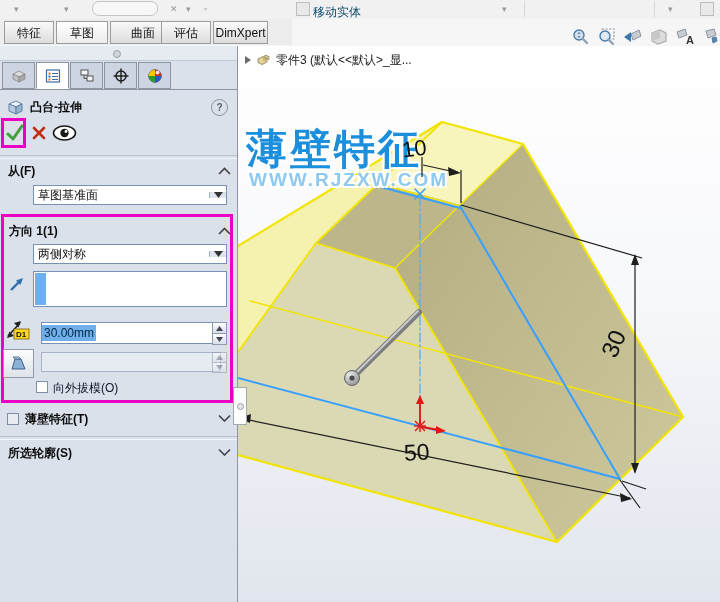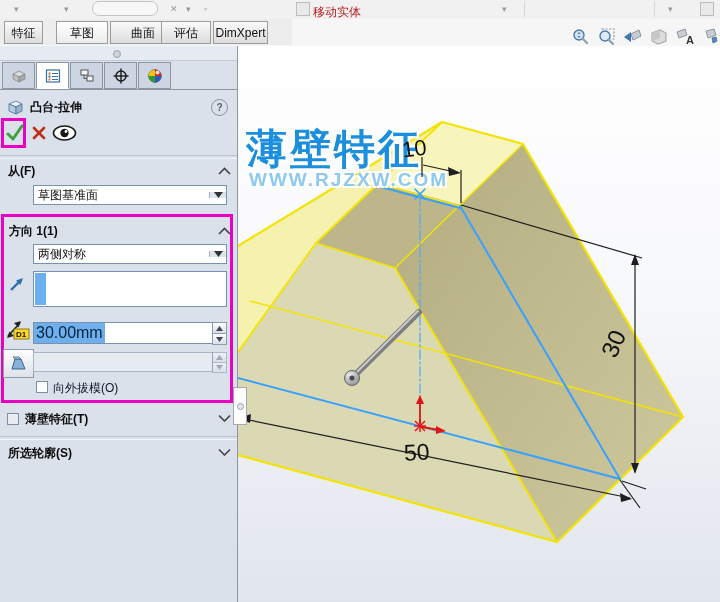--- a/index.html
+++ b/index.html
@@ -4,21 +4,21 @@
 <style>
   html,body{margin:0;padding:0;}
   #app{position:relative;width:720px;height:602px;background:#fff;overflow:hidden;
        font-family:"Liberation Sans","DejaVu Sans",sans-serif;-webkit-font-smoothing:antialiased;}
   .abs{position:absolute;}
   
   #topstrip{left:0;top:0;width:720px;height:19px;background:#f1f1f2;}
   .tiny-drop{color:#9a9a9a;font-size:9px;top:4px;}
   .ghost-btn{height:13px;border:1px solid #c4c4c4;border-radius:7px;background:#f7f7f7;top:1px;}
   .ghost-sep{width:1px;height:16px;background:#d8d8d8;top:1px;}
-  .ghost-text{color:#b91c1c;font-size:12px;top:4px;white-space:nowrap;text-align:center;}
+  .ghost-text{color:#0c4a6e;font-size:12px;top:4px;white-space:nowrap;text-align:center;}
   .ghost-icon{width:12px;height:12px;border:1px solid #bdbdbd;background:#e9e9e9;top:2px;}
   
   #tabband{left:0;top:19px;width:720px;height:27px;background:#f6f6f7;border-bottom:1px solid #c6c6c6;}
   #tabband .leftbg{left:0;top:0;width:292px;height:26px;background:#ededee;}
   .rtab{top:2px;height:23px;line-height:23px;text-align:center;font-size:12px;color:#111;
         background:linear-gradient(#fafafa,#dcdcdc);border:1px solid #9c9c9c;box-sizing:border-box;}
   .rtab.active{background:linear-gradient(#ffffff,#ececec);}
   
   .hud{top:27px;width:22px;height:20px;}
   
@@ -30,21 +30,21 @@
   .mtab.active{background:#fff;border-bottom-color:#fff;}
   .sep{left:0;width:237px;height:2px;border-top:1px solid #b9c1cd;border-bottom:1px solid #f2f5f9;}
   .sec-label{font-size:12px;font-weight:bold;color:#0a0a0a;white-space:nowrap;}
   .chev{width:13px;height:8px;}
   .dropdown{height:20px;background:#fff;border:1px solid #7791b3;box-sizing:border-box;display:flex;align-items:center;}
   .dropdown .txt{flex:1;font-size:12px;color:#111;line-height:18px;padding-left:4px;overflow:hidden;white-space:nowrap;}
   .dropdown .arrowbox{width:16px;background:#dde4ee;border-left:1px solid #9fb0c6;display:flex;align-items:center;justify-content:center;}
   .spin{width:15px;box-sizing:border-box;display:flex;flex-direction:column;}
   .spin div{flex:1;border:1px solid #8e9aad;background:linear-gradient(#fcfdfe,#d9dfe8);
             display:flex;align-items:center;justify-content:center;margin-bottom:-1px;}
-  .numinput{background:#fff;border:1px solid #7791b3;box-sizing:border-box;font-size:16px;display:flex;}
+  .numinput{background:#fff;border:1px solid #7791b3;box-sizing:border-box;font-size:12px;display:flex;align-items:center;margin-left:8px;}
   .numinput .sel{background:#6fb0ec;color:#05243f;padding:1px 2px;}
   .numinput.disabled{background:#e6ebf1;border-color:#a7b4c6;}
   .checkbox{width:12px;height:12px;background:#fdfdfd;border:1px solid #7e8fa5;box-sizing:border-box;}
   .checkbox.dim{background:#e9edf2;}
   .magenta{border:3px solid #ea00c4;box-sizing:border-box;background:transparent;}
   
   #viewport{left:238px;top:46px;width:482px;height:556px;
             background:linear-gradient(#ffffff 0%,#f7f8fb 45%,#e1e5ed 100%);}
   #breadcrumb{left:244px;top:51px;height:18px;display:flex;align-items:center;gap:4px;}
   #breadcrumb .bc-text{font-size:12px;color:#1a1a1a;white-space:nowrap;}
@@ -73,21 +73,21 @@
     <span class="abs ghost-text" style="left:313px">移动实体</span>
     <span class="abs tiny-drop" style="left:502px">▾</span>
     <span class="abs ghost-sep" style="left:524px"></span>
     <span class="abs ghost-sep" style="left:654px"></span>
     <span class="abs tiny-drop" style="left:668px">▾</span>
     <span class="abs ghost-icon" style="left:700px"></span>
   </div>
 
   <div class="abs" id="tabband">
     <div class="abs leftbg"></div>
-    <div class="abs rtab" style="left:4px;width:39px"><span>特征</span></div>
+    <div class="abs rtab" style="left:4px;width:50px"><span>特征</span></div>
     <div class="abs rtab active" style="left:56px;width:52px"><span>草图</span></div>
     <div class="abs rtab" style="left:110px;width:66px"><span>曲面</span></div>
     <div class="abs rtab" style="left:161px;width:50px"><span>评估</span></div>
     <div class="abs rtab" style="left:213px;width:55px"><span>DimXpert</span></div>
   </div>
 
   <svg class="abs hud" style="left:570px" viewBox="0 0 22 20">
     <circle cx="9" cy="8" r="5" fill="#d4e2ef" stroke="#4a7aa8" stroke-width="1.4"></circle>
     <line x1="12.5" y1="11.5" x2="17" y2="16" stroke="#8fa3b8" stroke-width="2.4" stroke-linecap="round"></line>
     <path d="M9,5 l-1.5,2 h3 z M9,11 l-1.5,-2 h3 z" fill="#4a7aa8"></path>
@@ -196,20 +196,31 @@
       <polygon points="635,254 631,265 639,265"></polygon>
       <polygon points="635,474 631,463 639,463"></polygon>
       <polygon points="239,418 251,414 250,423"></polygon>
       <polygon points="632,499 620,493 621,502"></polygon>
     </g>
     <text x="402" y="156" font-size="22" fill="#111" transform="rotate(-7 414 148)">10</text>
     <text x="602" y="354" font-size="24" fill="#111" transform="rotate(-66 613 346)">30</text>
     <text x="404" y="460" font-size="23" fill="#111" transform="rotate(-4 420 452)">50</text>
   </svg>
 
+  <div class="abs" id="breadcrumb" style="z-index:4">
+    <svg width="8" height="10">
+        <polygon points="1,1 7,5 1,9" fill="#6a6a6a"></polygon>
+      </svg>
+    <svg width="16" height="14">
+      <path d="M2,6 L7,3.5 L11,5 L11,9 L6,11.5 L2,9.5 Z" fill="#e4d49c" stroke="#8a7a4a" stroke-width="0.8"></path>
+      <path d="M7,3.5 L11,5 L11,9 L7,7.5 Z" fill="#c8b478"></path>
+      <path d="M9,2 L13,3.5 L13,6.5 L9,5 Z" fill="#d8c88e" stroke="#8a7a4a" stroke-width="0.7"></path>
+    </svg>
+    <span class="bc-text">零件3  (默认&lt;&lt;默认&gt;_显...</span>
+  </div>
 
   <div class="abs" id="splitter-tab" style="z-index:5">
       <i></i>
     </div>
 
   <div class="abs" id="panel">
     <div class="abs" id="panel-topstrip">
       <div class="abs splitdot"></div>
     </div>
 

